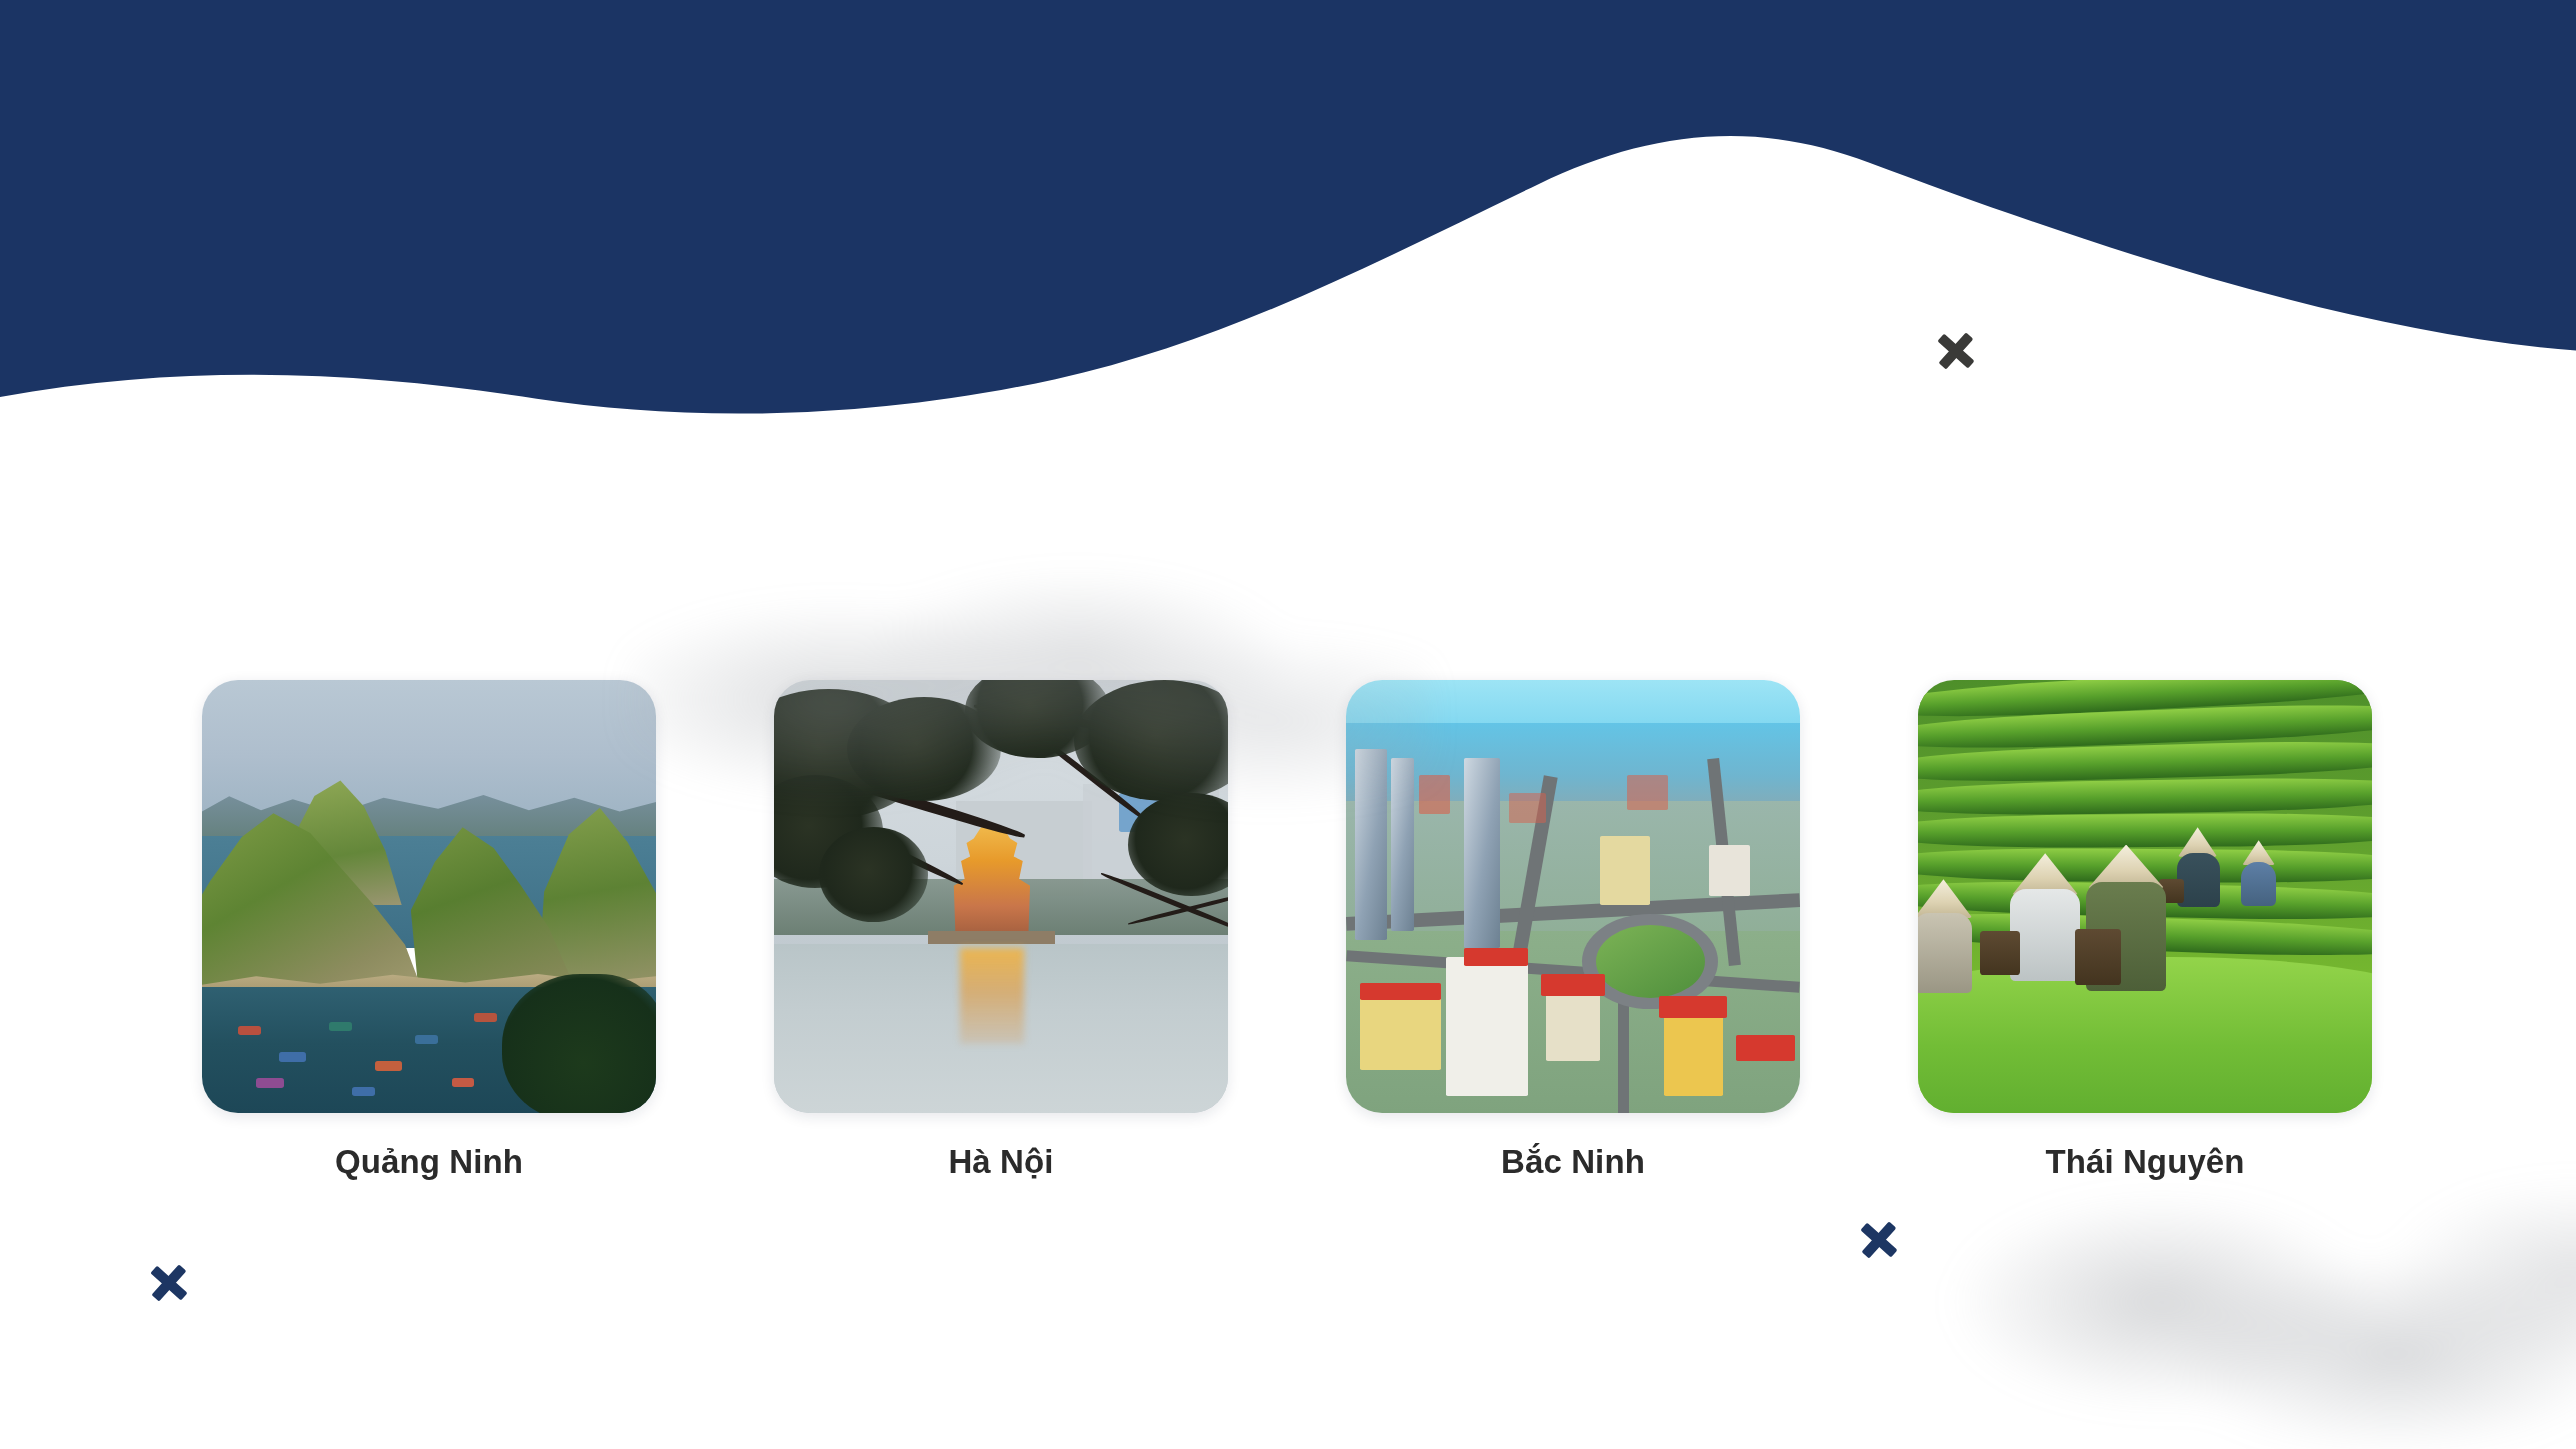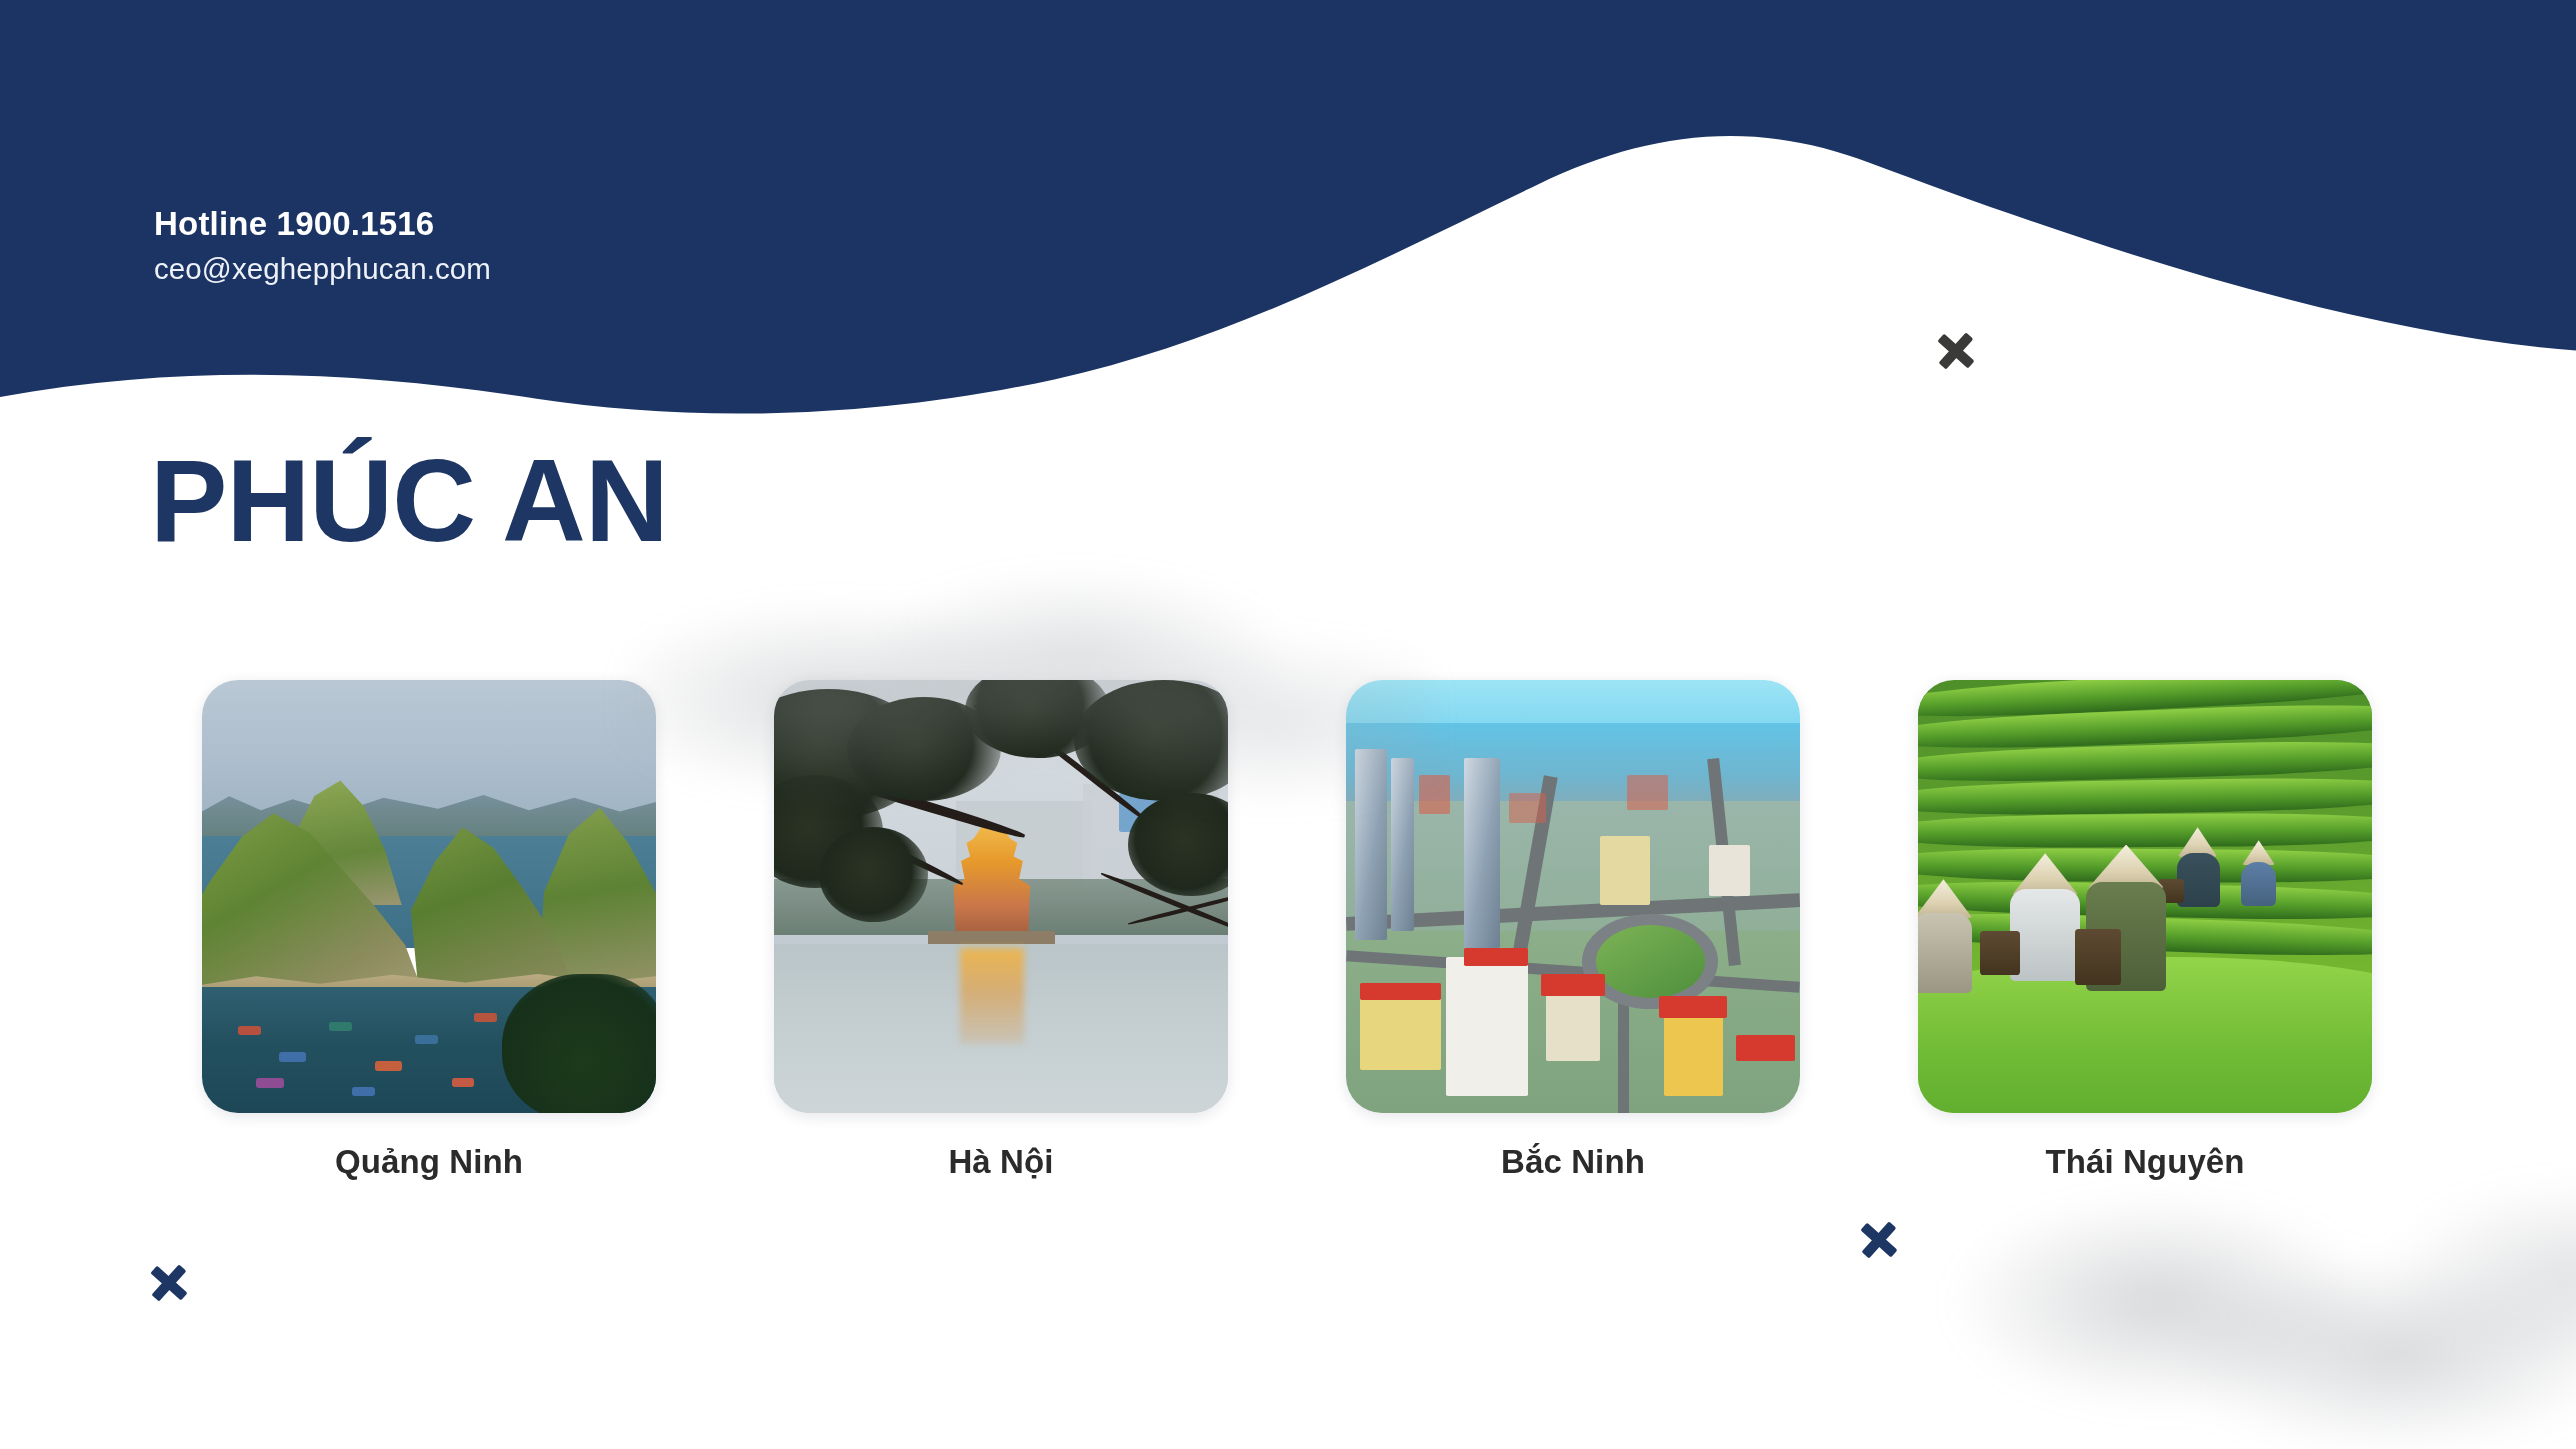--- a/index.html
+++ b/index.html
@@ -159,27 +159,22 @@
 <body>
 
 <div class="stage">
 
   <div class="header-wave">
     <svg viewBox="0 0 2880 520" preserveAspectRatio="none">
       <path d="M0,0 L2880,0 L2880,392 C2620,372 2320,268 2090,182 C1960,132 1840,148 1720,206 C1560,282 1380,380 1180,424 C960,472 760,470 600,446 C420,418 220,404 0,444 Z" fill="#1b3464"></path>
     </svg>
   </div>
 
-  <div class="contact-block">
-    <div class="hotline">Hotline 1900.1516</div>
-    <div class="email">ceo@xeghepphucan.com</div>
-  </div>
 
   <div class="brand">
-    <span class="brand-main">PHÚC AN</span>
   </div>
 
   <div class="cards">
 
     <div class="card">
       <div class="thumb">
         <div class="scene">
           <div class="s1-sky"></div>
           <div class="s1-far"></div>
           <div class="s1-water1"></div>

